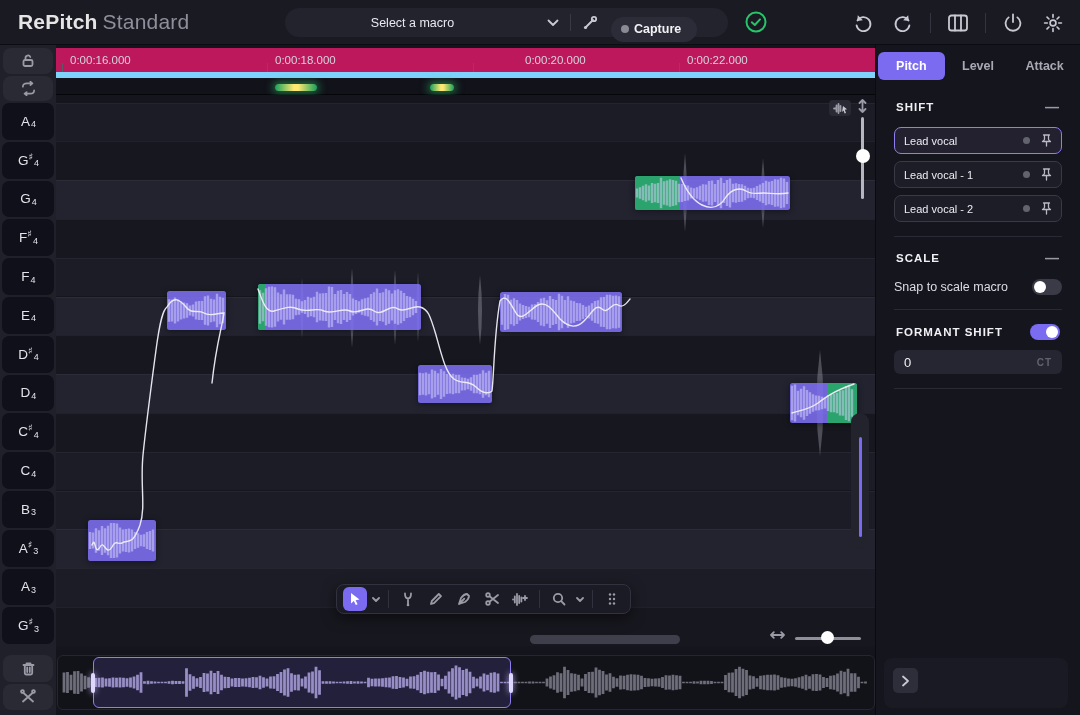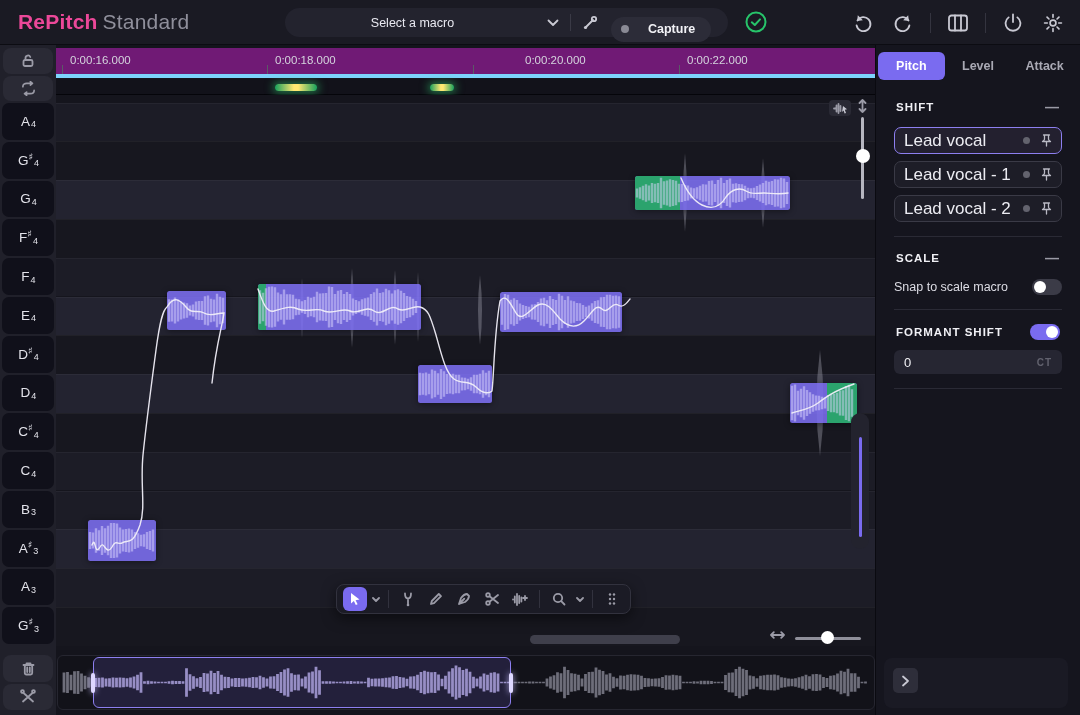--- a/index.html
+++ b/index.html
@@ -4,30 +4,30 @@
 <style>
   * { margin:0; padding:0; box-sizing:border-box; }
   html,body { width:1080px; height:715px; overflow:hidden; background:#101018;
     font-family:"Liberation Sans","DejaVu Sans",sans-serif; -webkit-font-smoothing:antialiased; }
   #app { position:relative; width:1080px; height:715px; background:#14141c; color:#e6e6ee; }
 
   
   .topbar { position:absolute; left:0; top:0; width:1080px; height:45px; background:#1a1a23;
     display:flex; align-items:center; border-bottom:1px solid #0c0c12; }
   .brand { margin-left:18px; font-size:21px; letter-spacing:.2px; white-space:nowrap; }
-  .brand b { color:#ec4899; font-weight:700; }
+  .brand b { color:#e5e5e5; font-weight:700; }
   .brand span { color:#8f8f9b; font-weight:400; margin-left:5px; }
   .macro-group { position:absolute; left:285px; top:8px; width:443px; height:29px; background:#23232e;
     border-radius:15px; display:flex; align-items:center; }
   .macro-label { flex:0 0 auto; width:255px; text-align:center; font-size:12.5px; color:#e8e8f0; font-weight:500; cursor:default; }
   .macro-chevron { width:26px; display:flex; justify-content:center; }
   .group-divider { width:1px; height:17px; background:#3a3a46; margin:0 4px; }
   .macro-branch { width:30px; display:flex; justify-content:center; }
   .capture-pill { margin-left:6px; height:25px; padding:0 16px 0 10px; background:#2c2c38; border-radius:13px;
-    display:flex; align-items:center; gap:19px; cursor:pointer;margin-top:13px; }
+    display:flex; align-items:center; gap:5px; cursor:pointer;margin-top:13px; }
   .capture-dot { width:8px; height:8px; border-radius:50%; background:#8a8a95; }
   .capture-label { font-size:12.5px; font-weight:600; color:#f2f2f6; }
   .check-badge { position:absolute; left:744px; top:10px; }
   .tb-icons { position:absolute; right:14px; top:0; height:45px; display:flex; align-items:center; gap:14px; }
   .tb-btn { width:26px; height:26px; display:flex; align-items:center; justify-content:center; cursor:pointer; }
   .tb-sep { width:1px; height:20px; background:#34343f; }
 
   svg.icon { display:block; }
   .stk { fill:none; stroke:#c9c9d3; stroke-width:1.8; stroke-linecap:round; stroke-linejoin:round; }
   .stk-dim { stroke:#9b9ba7; }
@@ -35,22 +35,22 @@
   
   .leftcol { position:absolute; left:0; top:45px; width:56px; height:670px; background:#20202a; }
   .lc-btn { position:absolute; left:3px; width:50px; border-radius:8px; background:#2a2a35;
     display:flex; align-items:center; justify-content:center; cursor:pointer; }
   .note-cell { position:absolute; left:2px; width:52px; background:#10101a; border-radius:7px;
     display:flex; align-items:center; justify-content:center; color:#e3e3ea; font-size:13.5px; cursor:pointer; }
   .note-cell sub { font-size:9px; position:relative; top:3px; left:1px; }
   .note-cell .acc { font-family:"DejaVu Sans",sans-serif; font-size:9.5px; position:relative; top:-4px; }
 
   
-  .timeline { position:absolute; left:56px; top:48px; width:819px; height:30px; background:#701a75;
-    border-bottom:4px solid #7dd3fc; overflow:hidden; cursor:pointer; }
+  .timeline { position:absolute; left:56px; top:48px; width:819px; height:30px; background:#be185d;
+    border-bottom:6px solid #7dd3fc; overflow:hidden; cursor:pointer; }
   .tl-tick { position:absolute; bottom:0; width:1px; height:9px; background:#5a5a66; }
   .tl-label { position:absolute; top:6px; font-size:11.5px; color:#d4d4dd; }
   .marker-strip { position:absolute; left:56px; top:79px; width:819px; height:16px; background:#12121a;
     border-bottom:1px solid #05050a; }
   .glow-marker { position:absolute; top:5px; height:7px; border-radius:4px;
     background:linear-gradient(90deg,#17a05c,#ffe871 45%,#ffe871 55%,#17a05c);
     box-shadow:0 0 8px 2px rgba(45,200,110,.55); }
 
   
   .canvas { position:absolute; left:56px; top:95px; width:819px; height:555px; background:#15151d; overflow:hidden; }
@@ -101,21 +101,21 @@
   .tabs { display:flex; align-items:center; height:37px; padding:5px 2px 0 2px; }
   .tab { flex:1; height:28px; display:flex; align-items:center; justify-content:center; font-size:12.5px;
     font-weight:700; color:#a9a9b4; border-radius:6px; cursor:pointer; }
   .tab.active { background:#7a6bf0; color:#ffffff; }
   .sec-header { display:flex; align-items:center; justify-content:space-between; padding:0 20px 0 20px;
     font-size:11.5px; font-weight:700; letter-spacing:1px; color:#f0f0f5; }
   .collapse-btn { color:#9a9aa5; font-size:14px; cursor:pointer; line-height:1; }
   .track-item { position:relative; margin:0 18px 7px 18px; height:27px; background:#1d1d27; border:1px solid #3a3a46;
     border-radius:7px; display:flex; align-items:center; padding:0 9px; cursor:pointer; }
   .track-item.selected { border-color:#8d7ff0; background:#23202f; }
-  .track-name { flex:1; font-size:17px; color:#ececf2; }
+  .track-name { flex:1; font-size:11px; color:#ececf2; }
   .track-dot { width:7px; height:7px; border-radius:50%; background:#63636e; margin-right:11px; }
   .panel-divider { height:1px; background:#2a2a35; margin:14px 18px; }
   .select-box { margin:10px 18px 0 18px; height:24px; background:#2a2a36; border-radius:6px;
     display:flex; align-items:center; padding:0 10px; cursor:pointer; }
   .select-value { flex:1; font-size:12.5px; color:#e8e8f0; }
   .toggle-row { display:flex; align-items:center; justify-content:space-between; margin:14px 18px 0 18px; }
   .toggle-label { font-size:12.5px; color:#dcdce4; }
   .toggle { position:relative; width:30px; height:16px; border-radius:8px; background:#3b3b47; cursor:pointer; flex:0 0 auto; }
   .toggle .knob { position:absolute; top:2px; left:2px; width:12px; height:12px; border-radius:50%; background:#ffffff; }
   .toggle.on { background:#7a6bf0; }

